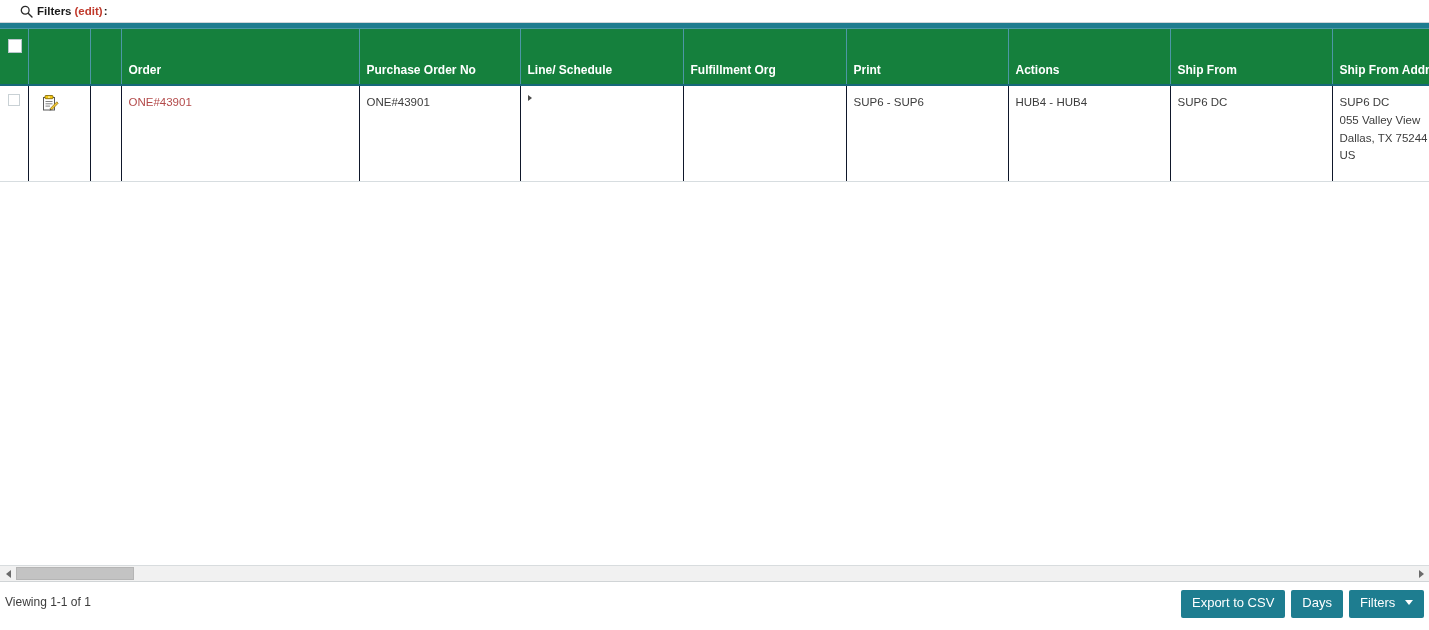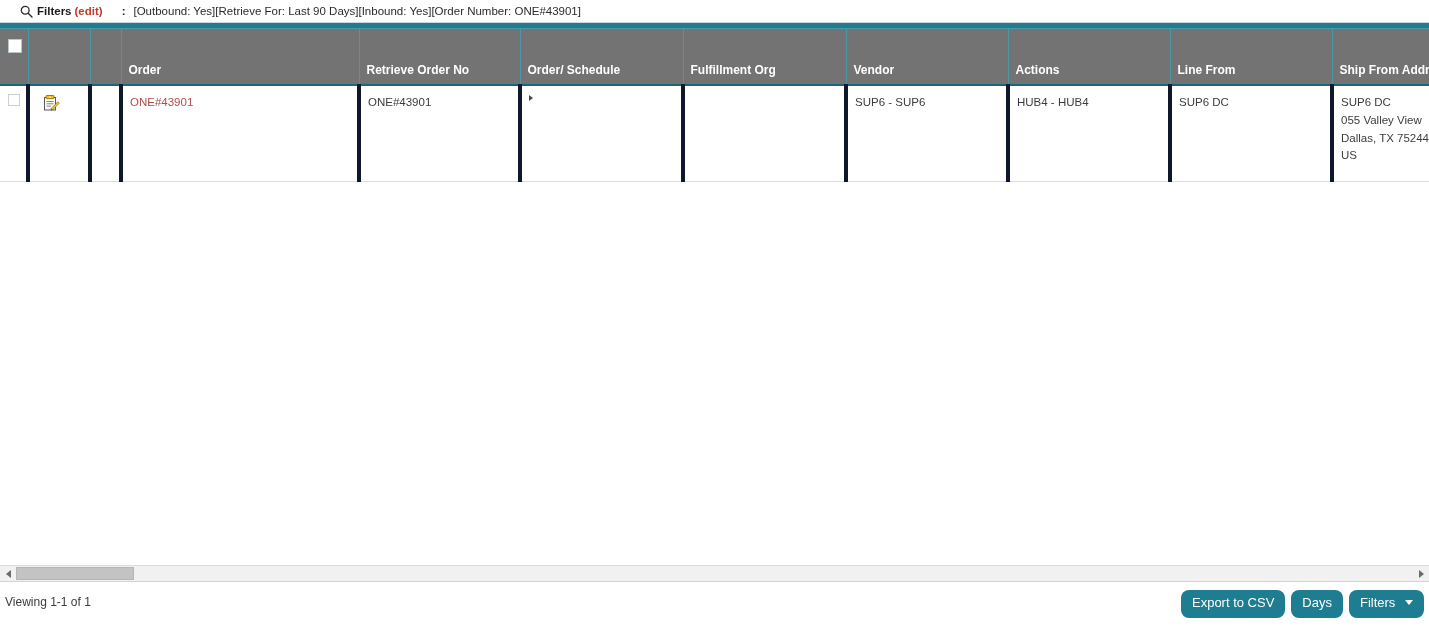--- a/index.html
+++ b/index.html
@@ -42,21 +42,21 @@
   }
   .filter-label {
     font-weight: bold;
     color: #1a1a1a;
     margin-right: 3px;
   }
   .filter-edit {
     color: #c0392b;
     font-weight: bold;
     cursor: pointer;
-    margin-right: 19px;
+    margin-right: 1px;
   }
   .filter-colon {
     font-weight: bold;
     color: #1a1a1a;
     margin-right: 8px;
   }
   .filter-values {
     color: #2b2b2b;
     font-weight: normal;
   }
@@ -84,21 +84,21 @@
   table.grid {
     position: absolute;
     top: 6px; left: 0;
     border-collapse: collapse;
     table-layout: fixed;
     width: 1560px;
     background: #ffffff;
   }
 
   table.grid thead th {
-    background: #737373;
+    background: #15803d;
     color: #ffffff;
     font-size: 12px;
     font-weight: bold;
     text-align: left;
     vertical-align: bottom;
     height: 56px;
     padding: 0 0 7px 7px;
     border-right: 1px solid #4d97a6;
     border-bottom: 2px solid #17687a;
     white-space: nowrap;
@@ -117,21 +117,21 @@
     cursor: pointer;
   }
 
   table.grid tbody td {
     background: #ffffff;
     color: #3c3c3c;
     font-size: 11.5px;
     vertical-align: top;
     height: 96px;
     padding: 8px 0 0 7px;
-    border-right: 4px solid #0f172a;
+    border-right: 1px solid #0f172a;
     border-bottom: 1px solid #d7dde0;
     overflow: hidden;
     line-height: 1.55;
   }
   table.grid tbody td.col-check {
     padding-left: 8px;
   }
   table.grid tbody td.col-icon {
     padding-left: 12px;
   }
@@ -233,21 +233,21 @@
     gap: 6px;
   }
   .btn {
     background: #1e7d90;
     color: #ffffff;
     border: none;
     font-family: "Liberation Sans", sans-serif;
     font-size: 13px;
     padding: 6px 11px 7px 11px;
     cursor: pointer;
-    border-radius: 8px;
+    border-radius: 2px;
     line-height: 1.15;
     white-space: nowrap;
   }
   .caret {
     display: inline-block;
     width: 0; height: 0;
     border-left: 4.5px solid transparent;
     border-right: 4.5px solid transparent;
     border-top: 5px solid #ffffff;
     margin-left: 6px;
@@ -264,21 +264,20 @@
   <div class="filter-bar">
     <span class="filter-search-icon">
       <svg width="13" height="13" viewBox="0 0 13 13">
         <circle cx="5.2" cy="5.2" r="3.9" fill="none" stroke="#2b2b2b" stroke-width="1.3"></circle>
         <line x1="8.2" y1="8.2" x2="12" y2="12" stroke="#2b2b2b" stroke-width="1.4" stroke-linecap="round"></line>
       </svg>
     </span>
     <span class="filter-label">Filters</span>
     <span class="filter-edit">(edit)</span>
     <span class="filter-colon">:</span>
-    <span class="filter-values">[Outbound: Yes][Retrieve For: Last 90 Days][Inbound: Yes][Order Number: ONE#43901]</span>
   </div>
 
   <div class="grid-wrap">
     <div class="grid-topstrip"></div>
 
     <table class="grid">
       <colgroup>
         <col style="width:28px">
         <col style="width:62px">
         <col style="width:31px">
@@ -293,26 +292,26 @@
       </colgroup>
 
       <thead>
         <tr>
           <th class="col-check">
             <span class="hdr-checkbox"></span>
           </th>
           <th></th>
           <th></th>
           <th>Order</th>
-          <th>Retrieve Order No</th>
-          <th>Order/ Schedule</th>
+          <th>Purchase Order No</th>
+          <th>Line/ Schedule</th>
           <th>Fulfillment Org</th>
-          <th>Vendor</th>
+          <th>Print</th>
           <th>Actions</th>
-          <th>Line From</th>
+          <th>Ship From</th>
           <th>Ship From Address</th>
         </tr>
       </thead>
 
       <tbody>
         <tr>
           <td class="col-check">
             <span class="row-checkbox"></span>
           </td>
           <td class="col-icon">

